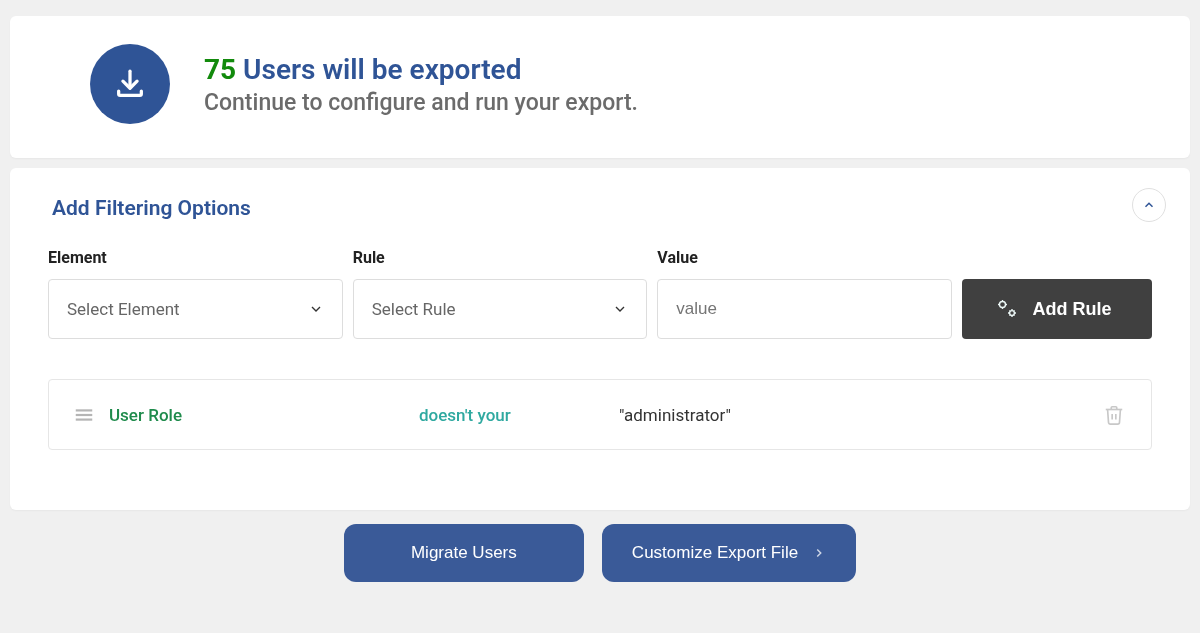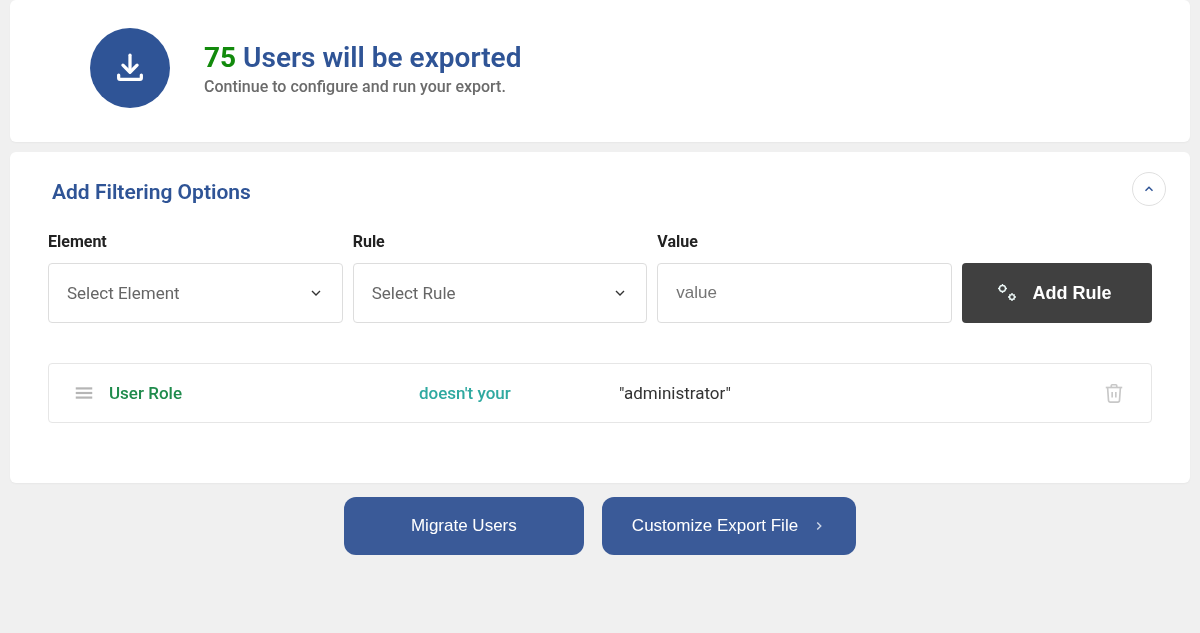--- a/index.html
+++ b/index.html
@@ -12,21 +12,21 @@
     color: #333;
   }
   .card {
     background: #fff;
     border-radius: 6px;
     margin: 10px;
     box-shadow: 0 1px 2px rgba(0,0,0,0.04);
   }
   
   .header-card {
-    margin-top: 0;
+    margin-top: 16px;
     padding: 28px 30px 34px 30px;
     display: flex;
     align-items: center;
   }
   .download-badge {
     width: 80px; height: 80px;
     border-radius: 50%;
     background: #2f5496;
     display: flex; align-items: center; justify-content: center;
     margin-left: 50px;
@@ -35,21 +35,21 @@
   }
   .download-badge svg { width: 34px; height: 34px; stroke:#fff; fill:none; stroke-width:2.3; stroke-linecap:round; stroke-linejoin:round;}
   .header-text h1 {
     font-size: 28px;
     font-weight: 600;
     color: #2f5496;
     line-height: 1.25;
   }
   .header-text h1 .count { color: #128a0c; font-weight: 700; }
   .header-text p {
-    font-size: 16px;
+    font-size: 23px;
     color: #6b6b6b;
     font-weight: 500;
     margin-top: 2px;
   }
   
   .filter-card {
     padding: 28px 38px 60px 38px;
     position: relative;
   }
   .filter-title {
@@ -107,21 +107,21 @@
     gap:14px;
     cursor:pointer;
     padding: 0 28px 0 20px;
   }
   .add-rule-btn svg { width:24px; height:24px; fill:#ecf7f6; }
   
   .rule-row {
     margin-top: 40px;
     border:1px solid #e6e6e6;
     border-radius:4px;
-    height:60px;
+    height:71px;
     display:flex;
     align-items:center;
     padding: 0 20px 0 24px;
     font-size:17px;
   }
   .drag-handle svg { width:22px; height:22px; stroke:#b5b5b5; stroke-width:2.4; }
   .drag-handle { margin-right:14px; cursor:grab; display:flex; }
   .rule-element { color:#1f8b4c; flex: 0 0 310px; font-weight:500;}
   .rule-op { color:#2fa9a0; flex: 0 0 200px; font-weight:500;}
   .rule-value { color:#333; flex: 1 1 auto; }

